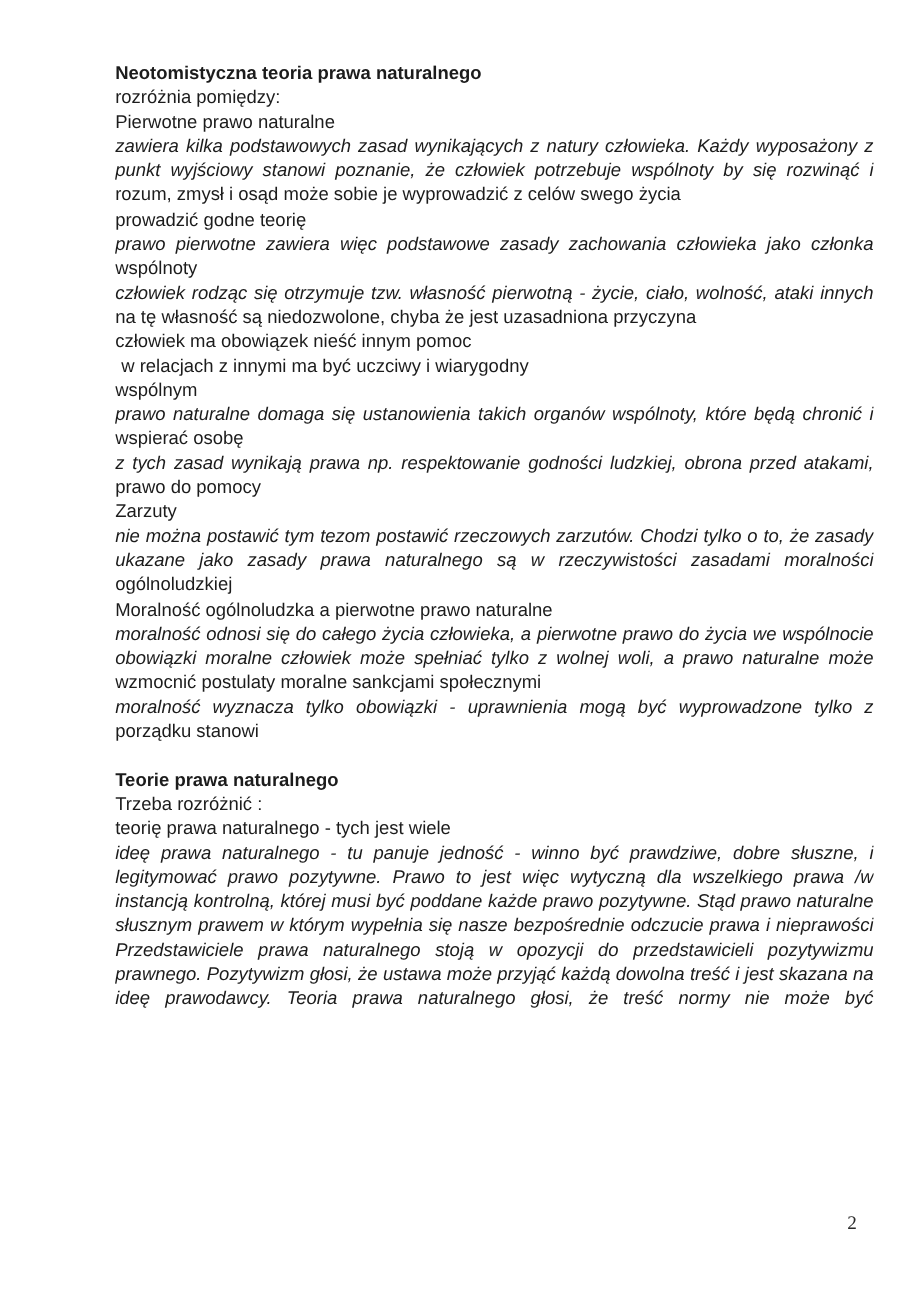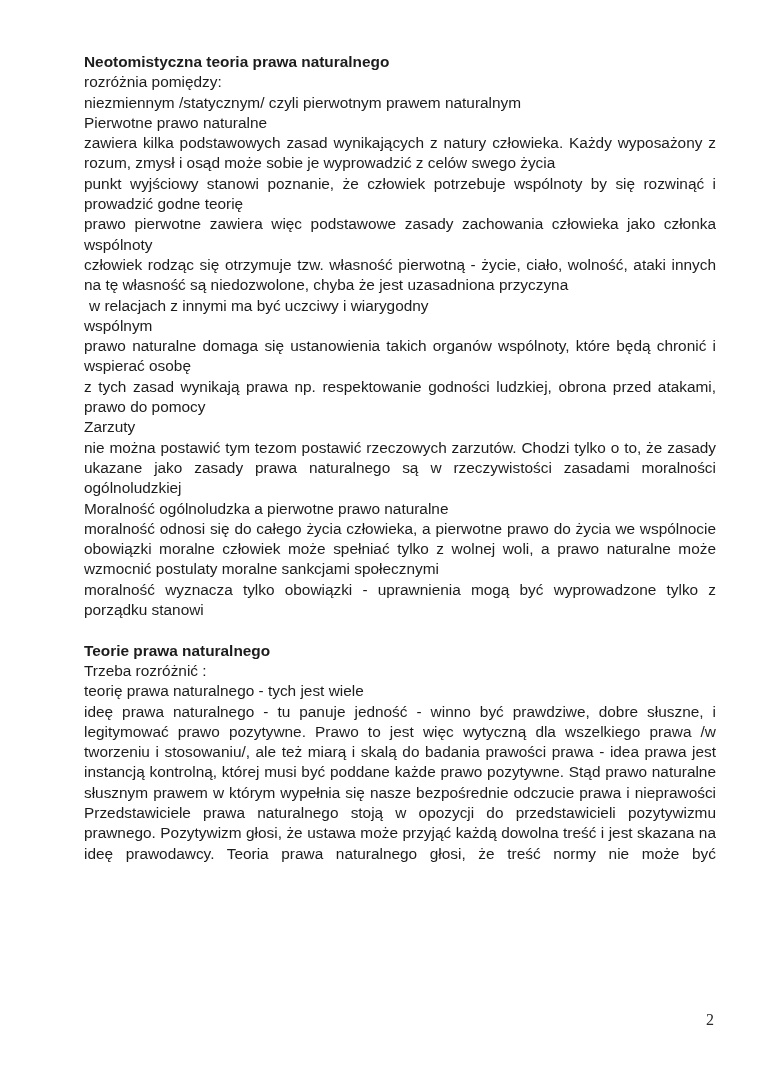--- a/index.html
+++ b/index.html
@@ -11,34 +11,35 @@
     position: relative;
     width: 760px;
     height: 1075px;
     background: #ffffff;
     font-family: "Liberation Sans", "DejaVu Sans", sans-serif;
     color: #1c1c1c;
     overflow: hidden;
   }
   .text-block {
     position: absolute;
-    left: 84px;
+    left: 96px;
     top: 52px;
     width: 632px;
     font-size: 15.4px;
     line-height: 20.3px;
   }
   .line {
     height: 20.3px;
     overflow: hidden;
     text-align: left;
   }
   .line.stretch {
     text-align: justify;
     text-align-last: justify;
+    font-style: italic;
     -moz-text-align-last: justify;
   }
   .line.bold {
     font-weight: bold;
   }
   .line.indent {
     padding-left: 5px;
   }
   .line.blank {
     
@@ -54,30 +55,30 @@
     color: #2a2a2a;
   }
 </style>
 </head>
 <body>
 
 <div class="page">
   <div class="text-block">
       <div class="line bold">Neotomistyczna teoria prawa naturalnego</div>
       <div class="line">rozróżnia pomiędzy:</div>
-      <div class="line">niezmiennym /statycznym/ czyli pierwotnym prawem naturalnym</div>
       <div class="line">Pierwotne prawo naturalne</div>
       <div class="line stretch">zawiera kilka podstawowych zasad wynikających z natury człowieka. Każdy wyposażony z</div>
+      <div class="line stretch">punkt wyjściowy stanowi poznanie, że człowiek potrzebuje wspólnoty by się rozwinąć i</div>
       <div class="line">rozum, zmysł i osąd może sobie je wyprowadzić z celów swego życia</div>
-      <div class="line stretch">punkt wyjściowy stanowi poznanie, że człowiek potrzebuje wspólnoty by się rozwinąć i</div>
       <div class="line">prowadzić godne teorię</div>
       <div class="line stretch">prawo pierwotne zawiera więc podstawowe zasady zachowania człowieka jako członka</div>
       <div class="line">wspólnoty</div>
       <div class="line stretch">człowiek rodząc się otrzymuje tzw. własność pierwotną - życie, ciało, wolność, ataki innych</div>
       <div class="line">na tę własność są niedozwolone, chyba że jest uzasadniona przyczyna</div>
+      <div class="line">człowiek ma obowiązek nieść innym pomoc</div>
       <div class="line indent">w relacjach z innymi ma być uczciwy i wiarygodny</div>
       <div class="line">wspólnym</div>
       <div class="line stretch">prawo naturalne domaga się ustanowienia takich organów wspólnoty, które będą chronić i</div>
       <div class="line">wspierać osobę</div>
       <div class="line stretch">z tych zasad wynikają prawa np. respektowanie godności ludzkiej, obrona przed atakami,</div>
       <div class="line">prawo do pomocy</div>
       <div class="line">Zarzuty</div>
       <div class="line stretch">nie można postawić tym tezom postawić rzeczowych zarzutów. Chodzi tylko o to, że zasady</div>
       <div class="line stretch">ukazane jako zasady prawa naturalnego są w rzeczywistości zasadami moralności</div>
       <div class="line">ogólnoludzkiej</div>
@@ -86,21 +87,20 @@
       <div class="line stretch">obowiązki moralne człowiek może spełniać tylko z wolnej woli, a prawo naturalne może</div>
       <div class="line">wzmocnić postulaty moralne sankcjami społecznymi</div>
       <div class="line stretch">moralność wyznacza tylko obowiązki - uprawnienia mogą być wyprowadzone tylko z</div>
       <div class="line">porządku stanowi</div>
       <div class="line blank"></div>
       <div class="line bold">Teorie prawa naturalnego</div>
       <div class="line">Trzeba rozróżnić :</div>
       <div class="line">teorię prawa naturalnego - tych jest wiele</div>
       <div class="line stretch">ideę prawa naturalnego - tu panuje jedność - winno być prawdziwe, dobre słuszne, i</div>
       <div class="line stretch">legitymować prawo pozytywne. Prawo to jest więc wytyczną dla wszelkiego prawa /w</div>
-      <div class="line stretch">tworzeniu i stosowaniu/, ale też miarą i skalą do badania prawości prawa - idea prawa jest</div>
       <div class="line stretch">instancją kontrolną, której musi być poddane każde prawo pozytywne. Stąd prawo naturalne</div>
       <div class="line stretch">słusznym prawem w którym wypełnia się nasze bezpośrednie odczucie prawa i nieprawości</div>
       <div class="line stretch">Przedstawiciele prawa naturalnego stoją w opozycji do przedstawicieli pozytywizmu</div>
       <div class="line stretch">prawnego. Pozytywizm głosi, że ustawa może przyjąć każdą dowolna treść i jest skazana na</div>
       <div class="line stretch">ideę prawodawcy. Teoria prawa naturalnego głosi, że treść normy nie może być</div>
     </div>
   <div class="page-num">2</div>
 </div>
 
 </body></html>

